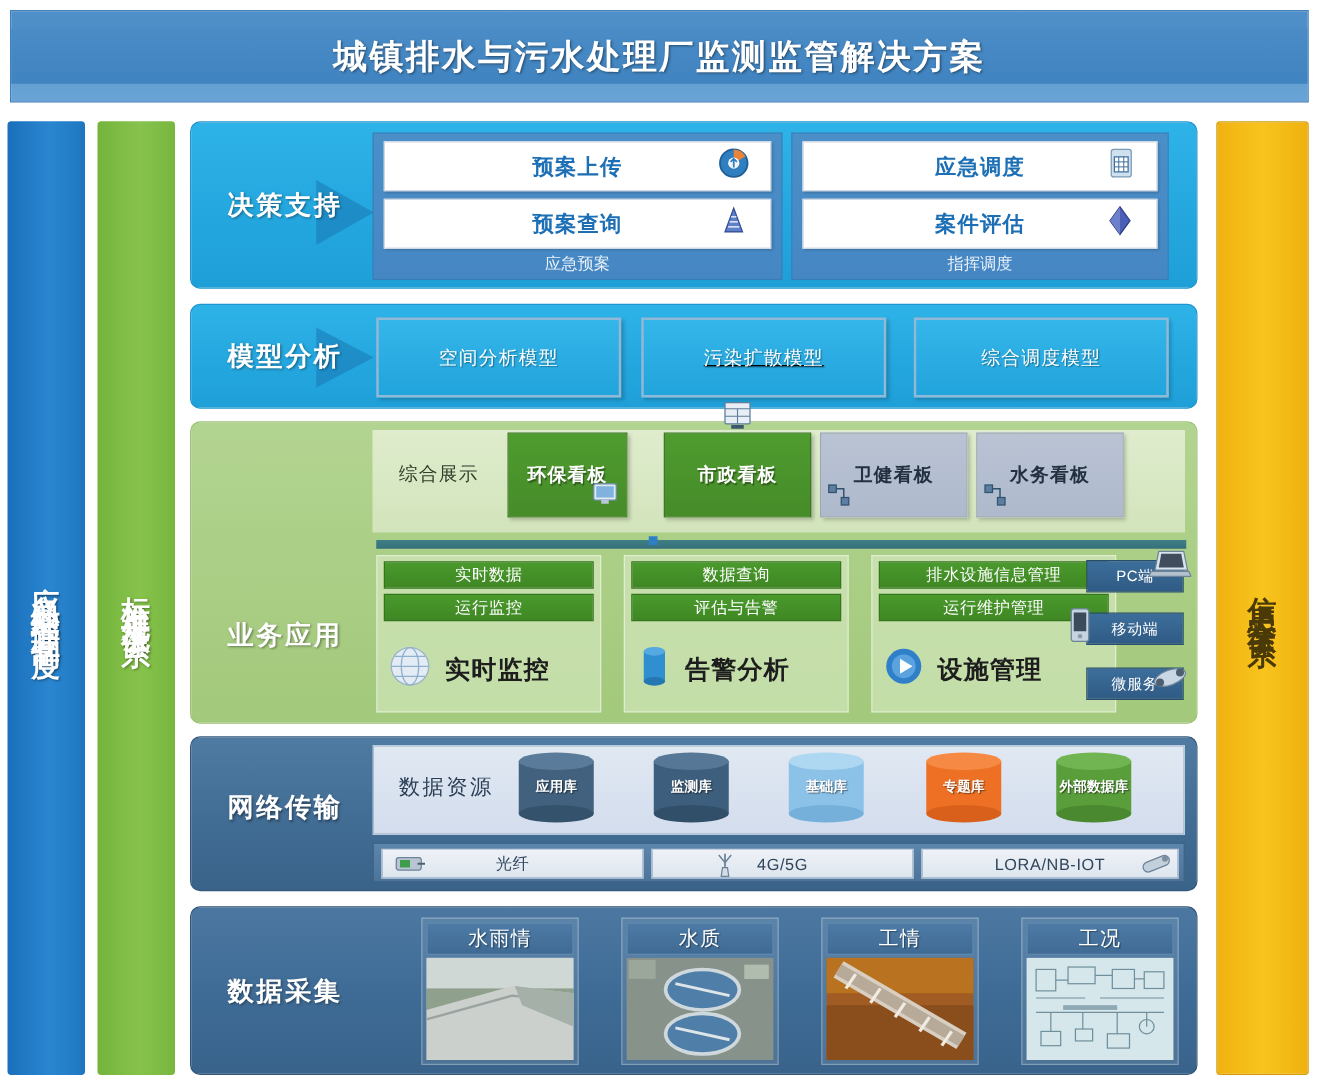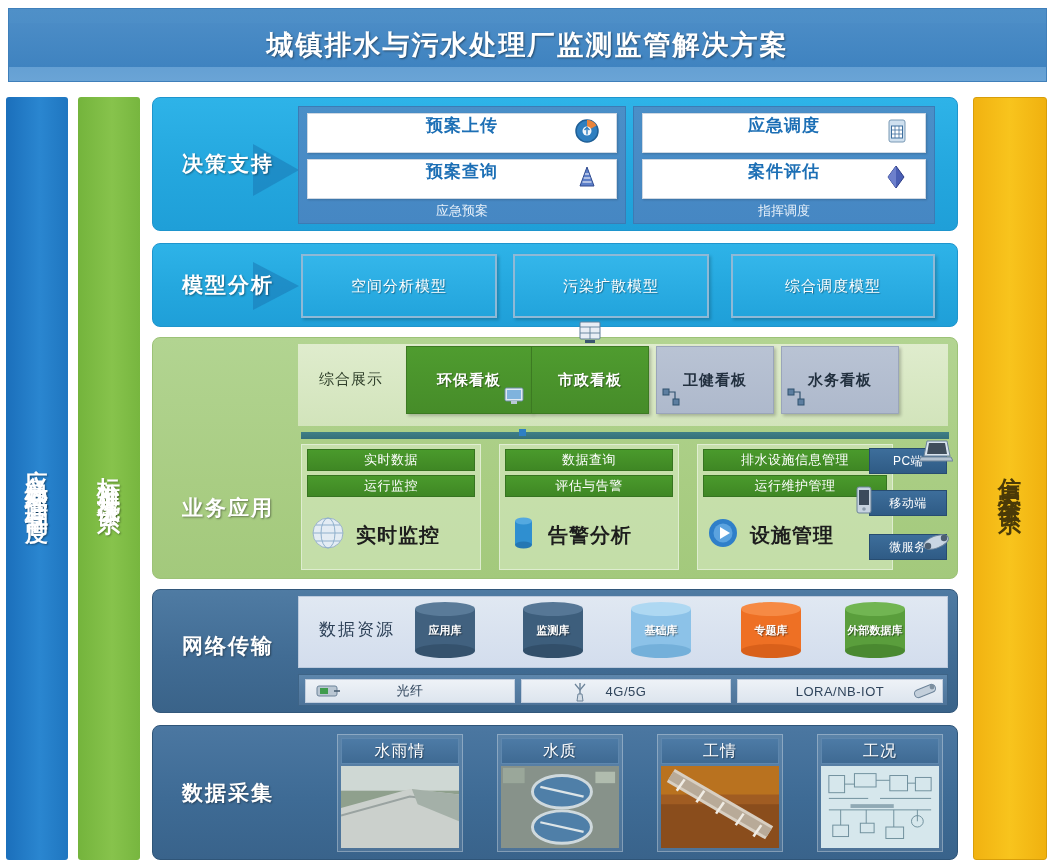--- a/index.html
+++ b/index.html
@@ -64,21 +64,21 @@
   .ds-group {
     position:absolute; top: 8px; height: 118px;
     background: linear-gradient(180deg,#4a8fc8 0%,#4687c3 100%);
     border:1px solid #3c7bb4;
   }
   #ds-group-0 { left: 145px; width: 328px; }
   #ds-group-1 { left: 480px; width: 302px; }
   .ds-card {
     position:absolute; left: 8px; right: 8px; height: 40px;
     background:#ffffff; border:1px solid #cfd8e3;
-    display:flex; justify-content:center;
+    display:flex; align-items:center; justify-content:center;
     box-shadow: 1px 1px 2px rgba(0,0,0,.18);
   }
   .ds-card.r0 { top: 6px; }
   .ds-card.r1 { top: 52px; }
   .ds-card .t { font-size: 17px; font-weight: bold; color:#1c6fb5; letter-spacing:1px; }
   .ds-card .ic { position:absolute; right: 16px; top:50%; transform: translateY(-50%); }
   .ds-sub {
     position:absolute; left:0; right:0; bottom: 3px; text-align:center;
     font-size: 13px; color:#e8f1fa;
   }
@@ -96,21 +96,21 @@
   }
   .mdl-card {
     position:absolute; top: 10px; height: 64px;
     background: linear-gradient(180deg,#34b6ea,#22a4dc);
     border:2px solid #8fb9d6;
     display:flex; align-items:center; justify-content:center;
     box-shadow: 2px 2px 3px rgba(0,0,0,.2);
   }
   .mdl-card span { font-size: 15px; color:#ffffff; letter-spacing:1px; text-shadow:1px 1px 1px rgba(0,0,0,.35); }
   #mdl-0 { left: 148px; width: 196px; }
-  #mdl-1 { left: 360px; width: 196px; }
+  #mdl-1 { left: 360px; width: 196px; text-decoration: underline; }
   #mdl-2 { left: 578px; width: 204px; }
 
   
   #layer-business {
     top: 240px; height: 242px;
     background: linear-gradient(180deg,#b2d491 0%,#a9cd83 60%,#a3c97c 100%);
     border:1px solid #9cc277;
   }
   #biz-top { position:absolute; left: 145px; top: 6px; width: 650px; height: 82px;
              background: linear-gradient(180deg,#dfeccd,#d2e4bb); }
@@ -119,21 +119,21 @@
   .board {
     position:absolute; top: 8px; height: 68px;
     display:flex; align-items:center; justify-content:center;
     box-shadow: 2px 2px 3px rgba(0,0,0,.22);
   }
   .board span { font-size: 15px; font-weight:bold; letter-spacing:1px; }
   .board.green { background: linear-gradient(180deg,#4f9c2f,#468c29); border:1px solid #3c7a22; }
   .board.green span { color:#ffffff; text-shadow:1px 1px 1px rgba(0,0,0,.4); }
   .board.grey  { background: linear-gradient(180deg,#b9c3d4,#aeb9cc); border:1px solid #9aa5ba; }
   .board.grey span { color:#22303f; }
-  #board-0 { left: 253px; width: 126px; }
+  #board-0 { left: 253px; width: 96px; }
   #board-1 { left: 378px; width: 118px; }
   #board-2 { left: 503px; width: 118px; text-align: right; }
   #board-3 { left: 628px; width: 118px; }
 
   .biz-divider { position:absolute; left: 148px; top: 94px; width: 648px; height: 7px;
                  background: linear-gradient(180deg,#3f7f86,#35707a); }
   .biz-divider .knob { position:absolute; left: 218px; top:-3px; width:7px; height:7px; background:#2e7fc4; }
 
   .biz-col { position:absolute; top: 106px; width: 180px; height: 126px;
              background: rgba(222,238,204,.55); border:1px solid rgba(255,255,255,.45); }

